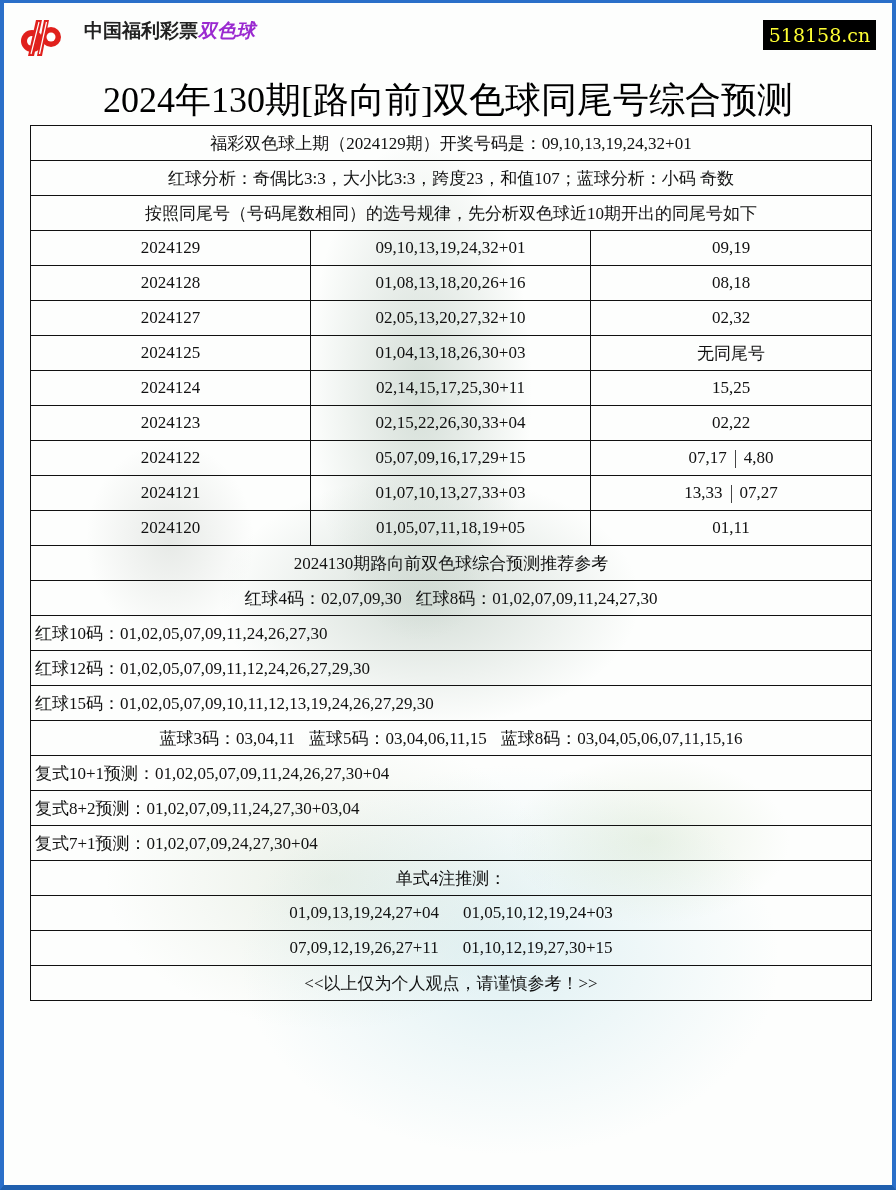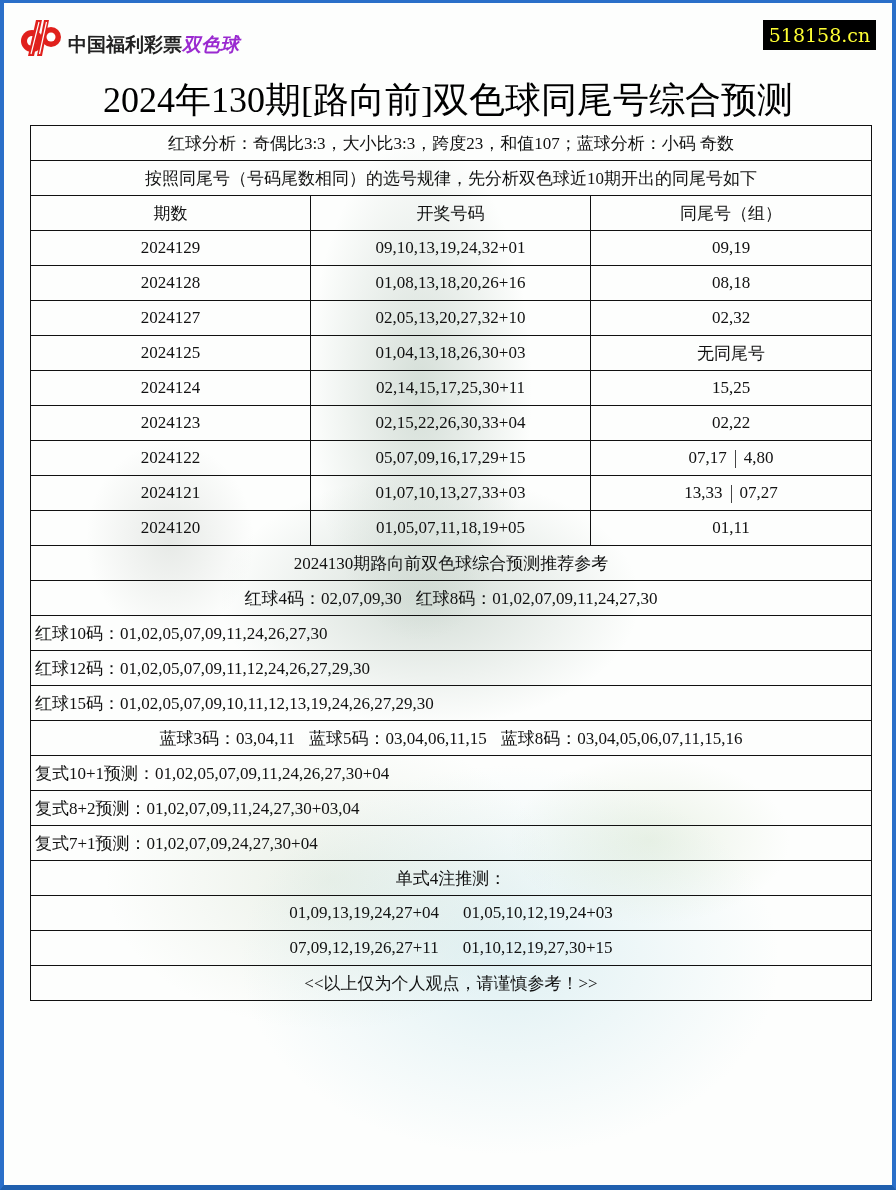--- a/index.html
+++ b/index.html
@@ -25,21 +25,21 @@
       background:
         radial-gradient(ellipse 160px 360px at 390px 270px, rgba(120,150,130,0.30), rgba(120,150,130,0) 70%),
         radial-gradient(ellipse 300px 180px at 400px 480px, rgba(110,140,120,0.28), rgba(110,140,120,0) 70%),
         radial-gradient(ellipse 120px 140px at 140px 420px, rgba(150,160,150,0.22), rgba(150,160,150,0) 70%),
         radial-gradient(ellipse 200px 120px at 620px 720px, rgba(170,200,150,0.22), rgba(170,200,150,0) 70%),
         radial-gradient(ellipse 360px 260px at 480px 840px, rgba(170,215,225,0.35), rgba(170,215,225,0) 75%),
         radial-gradient(ellipse 300px 200px at 300px 760px, rgba(180,200,170,0.25), rgba(180,200,170,0) 75%);
     }
     .logo {
       position: absolute; left: 18px; top: 18px; height: 40px;
-      display: flex; align-items: flex-end; z-index: 2;
+      display: flex; align-items: flex-start; z-index: 2; gap: 16px;
     }
     .logo-mark { width: 46px; height: 40px; }
     .logo-text {
       font-family: "DejaVu Sans", "Liberation Sans", sans-serif;
       font-weight: bold; font-size: 19px; color: #222; letter-spacing: 0px; margin-left: 4px;
     }
     .logo-text .ssq { color: #9a2ad0; font-style: italic; }
     .site-badge {
       position: absolute; left: 763px; top: 20px; width: 113px; height: 30px;
       background: #000; color: #ffff33; z-index: 2;
@@ -94,31 +94,29 @@
 <div class="page-title">2024年130期[路向前]双色球同尾号综合预测</div>
 
 <table class="main">
   <colgroup>
     <col style="width:280px">
       <col style="width:280px">
       <col style="width:281px">
   </colgroup>
   <tbody>
     <tr>
+        <td colspan="3">福彩双色球上期（2024129期）开奖号码是：09,10,13,19,24,32+01</td>
+      </tr>
+    <tr>
         <td colspan="3">红球分析：奇偶比3:3，大小比3:3，跨度23，和值107；蓝球分析：小码 奇数</td>
       </tr>
     <tr>
         <td colspan="3">按照同尾号（号码尾数相同）的选号规律，先分析双色球近10期开出的同尾号如下</td>
       </tr>
 
-    <tr>
-      <td>期数</td>
-      <td>开奖号码</td>
-      <td>同尾号（组）</td>
-    </tr>
 
     <tr>
       <td>2024129</td>
       <td>09,10,13,19,24,32+01</td>
       <td><span>09,19</span></td>
     </tr>
     <tr>
       <td>2024128</td>
       <td>01,08,13,18,20,26+16</td>
       <td><span>08,18</span></td>

